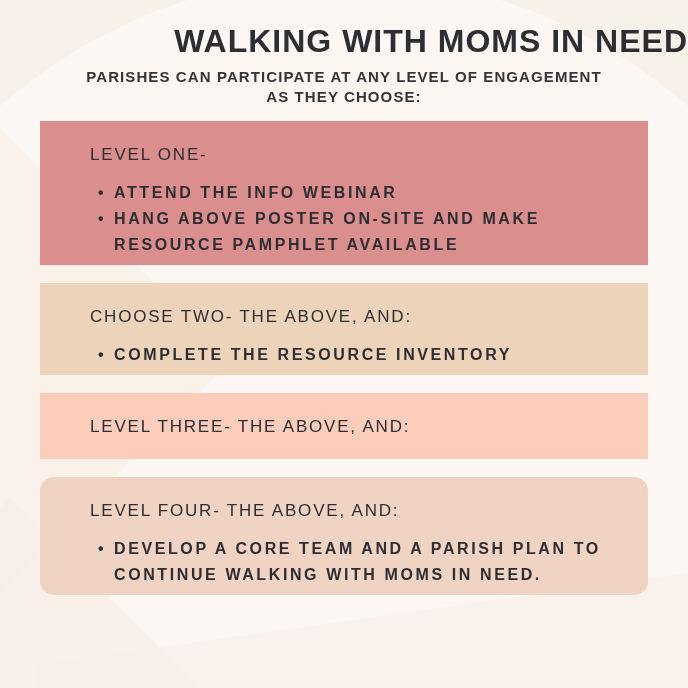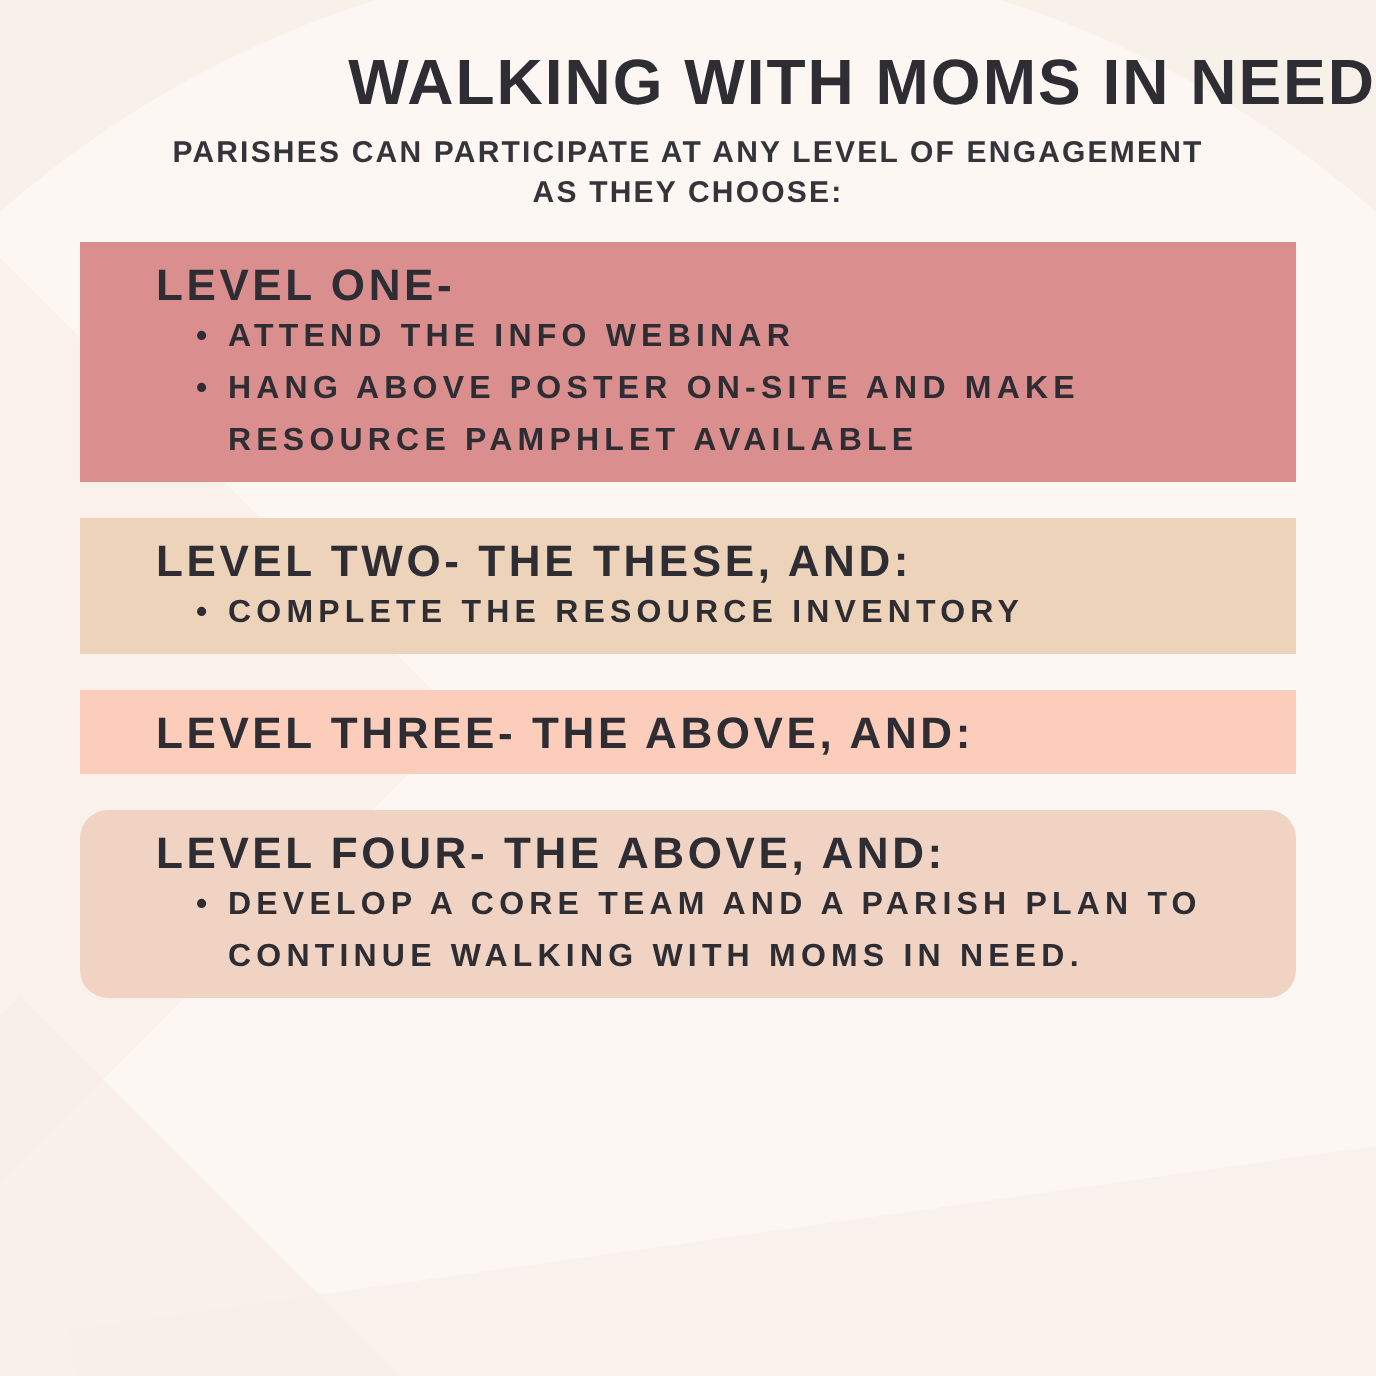--- a/index.html
+++ b/index.html
@@ -64,24 +64,24 @@
     letter-spacing:1.1px;
     color:#35343a;
   }
 
   .boxes{margin:14px 40px 0 40px;}
   .level-box{
     padding:9px 28px 7px 38px;
     margin-bottom:18px;
   }
   .level-heading{
-    margin:0;
-    font-size:22px;
+    margin:12px;
+    font-size:17px;
     line-height:26px;
-    font-weight:bold;
+    font-weight:normal;
     letter-spacing:1.8px;
   }
   .level-bullets{
     margin:0;
     padding:0 0 0 20px;
     list-style:none;
     max-width:505px;
   }
   .level-bullets li{
     position:relative;
@@ -118,21 +118,21 @@
 
     <section class="level-box" style="background: rgb(218, 143, 142);">
       <h2 class="level-heading">LEVEL ONE-</h2>
       <ul class="level-bullets">
         <li>ATTEND THE INFO WEBINAR</li>
         <li>HANG ABOVE POSTER ON-SITE AND MAKE RESOURCE PAMPHLET AVAILABLE</li>
       </ul>
     </section>
 
     <section class="level-box" style="background: rgb(238, 211, 187);">
-      <h2 class="level-heading">LEVEL TWO- THE THESE, AND:</h2>
+      <h2 class="level-heading">CHOOSE TWO- THE ABOVE, AND:</h2>
       <ul class="level-bullets">
         <li>COMPLETE THE RESOURCE INVENTORY</li>
       </ul>
     </section>
 
     <section class="level-box" style="background: rgb(252, 205, 187);">
       <h2 class="level-heading">LEVEL THREE- THE ABOVE, AND:</h2>
     </section>
 
     <section class="level-box" style="background: rgb(240, 211, 195); border-radius: 14px;">

